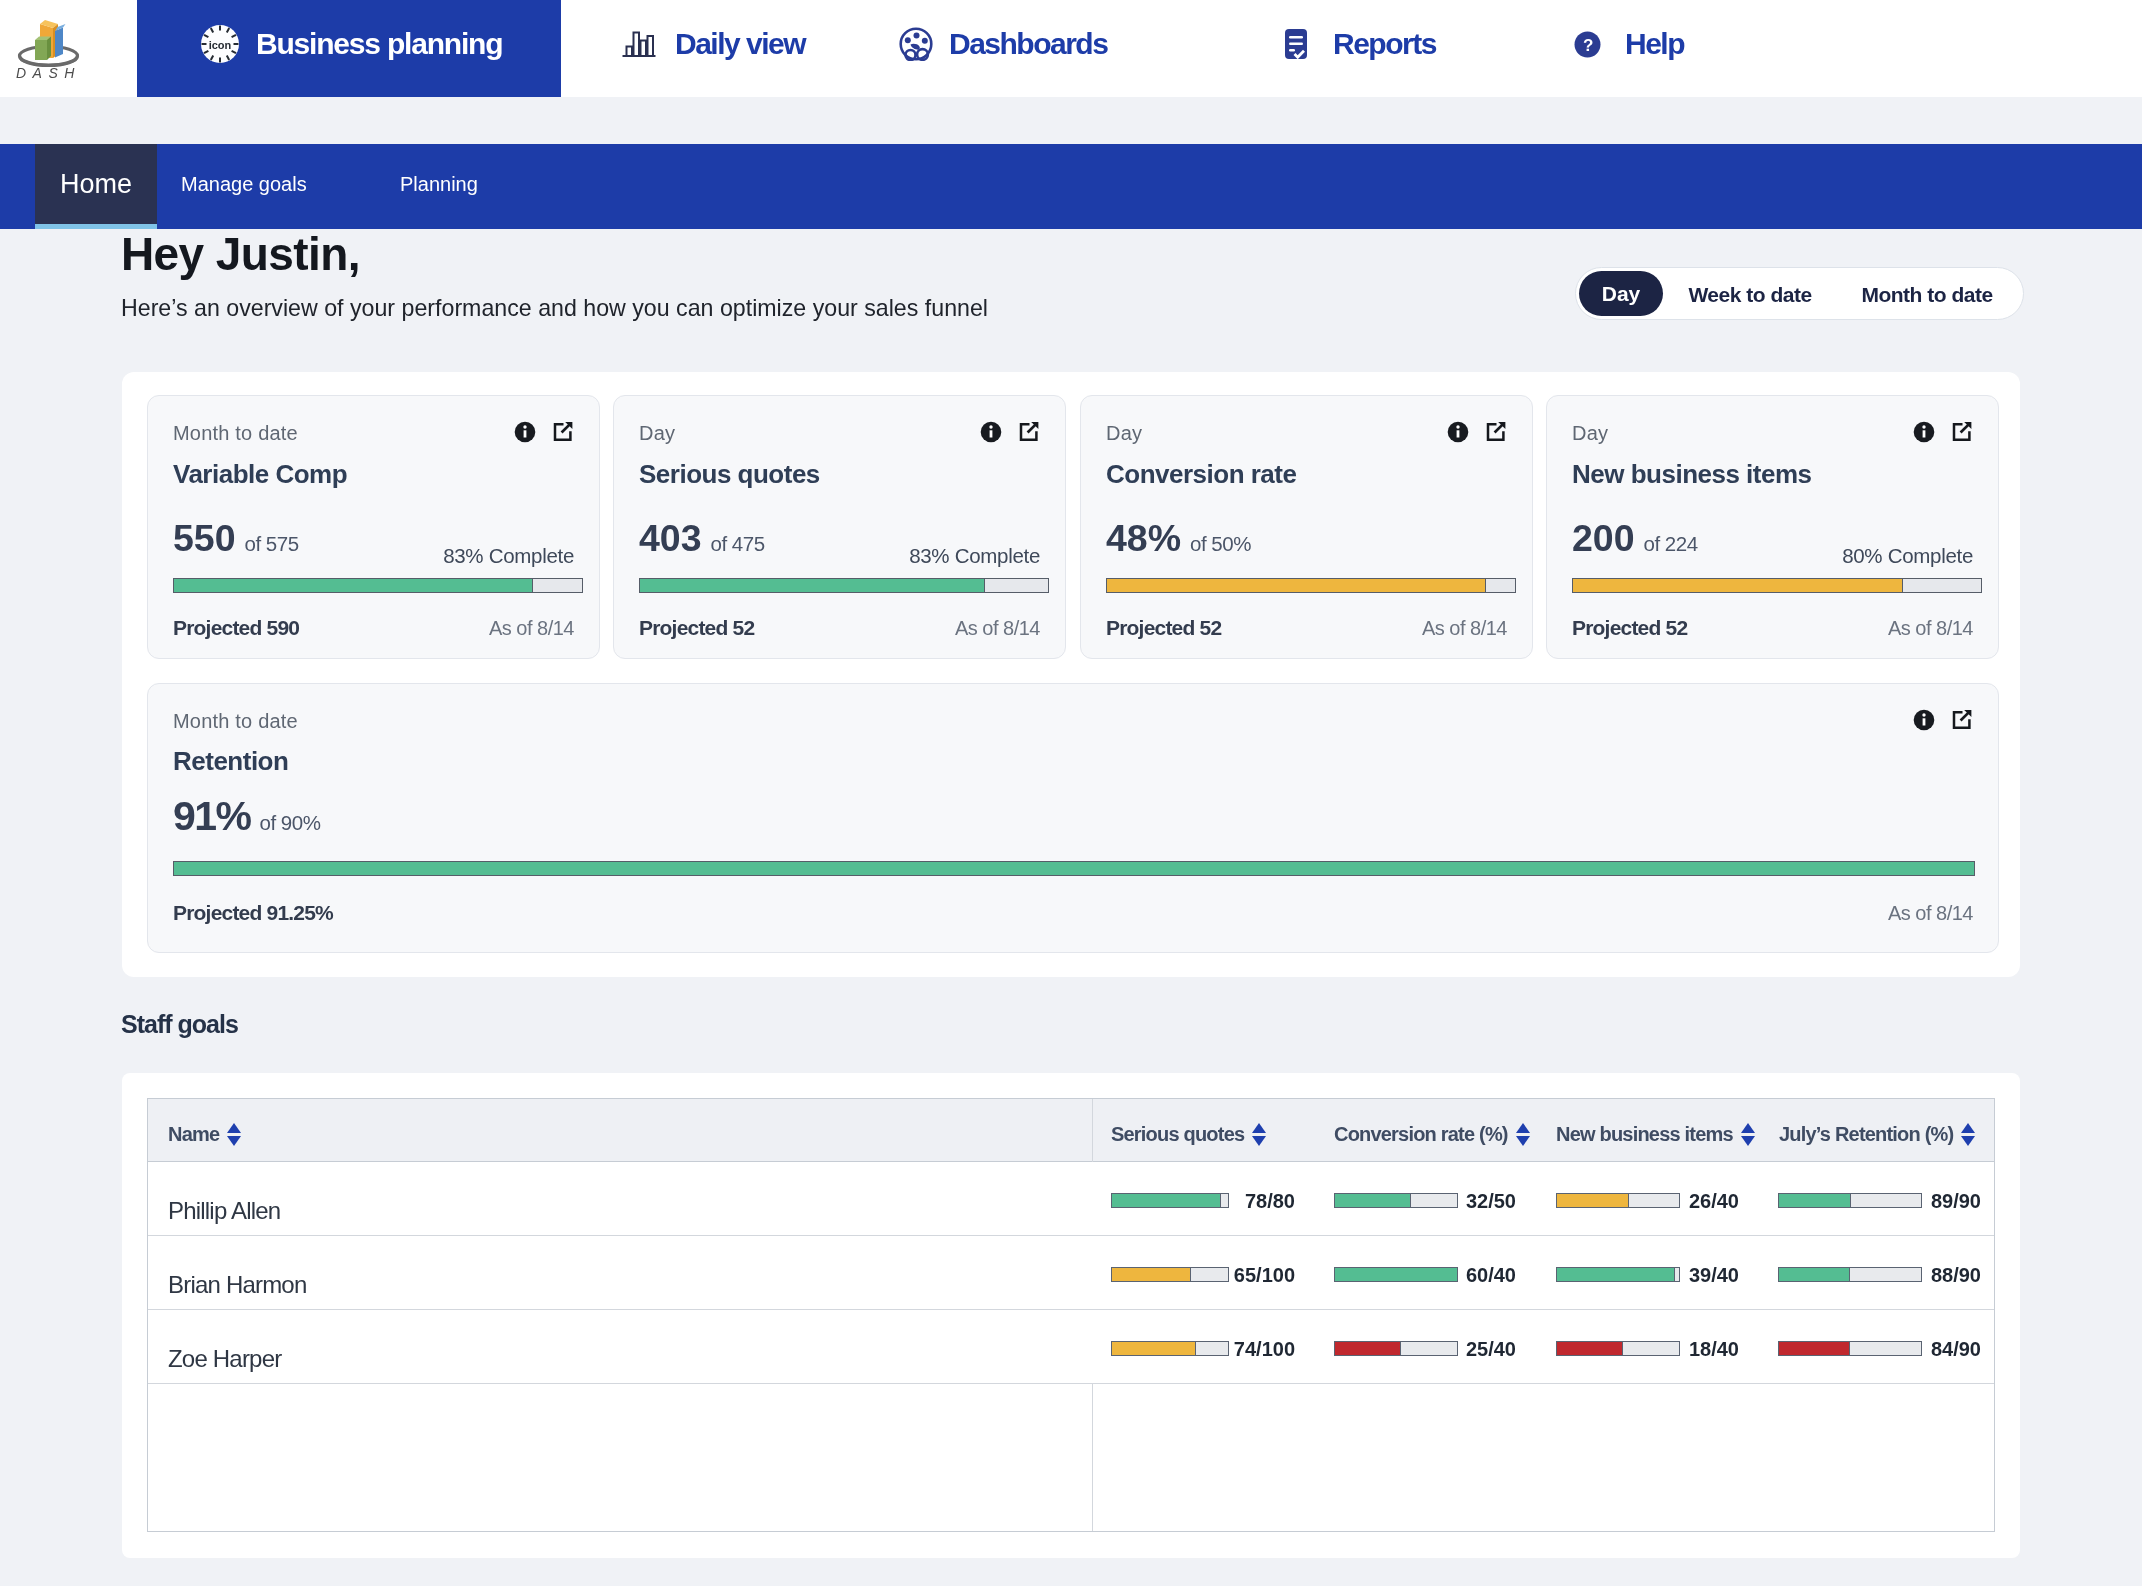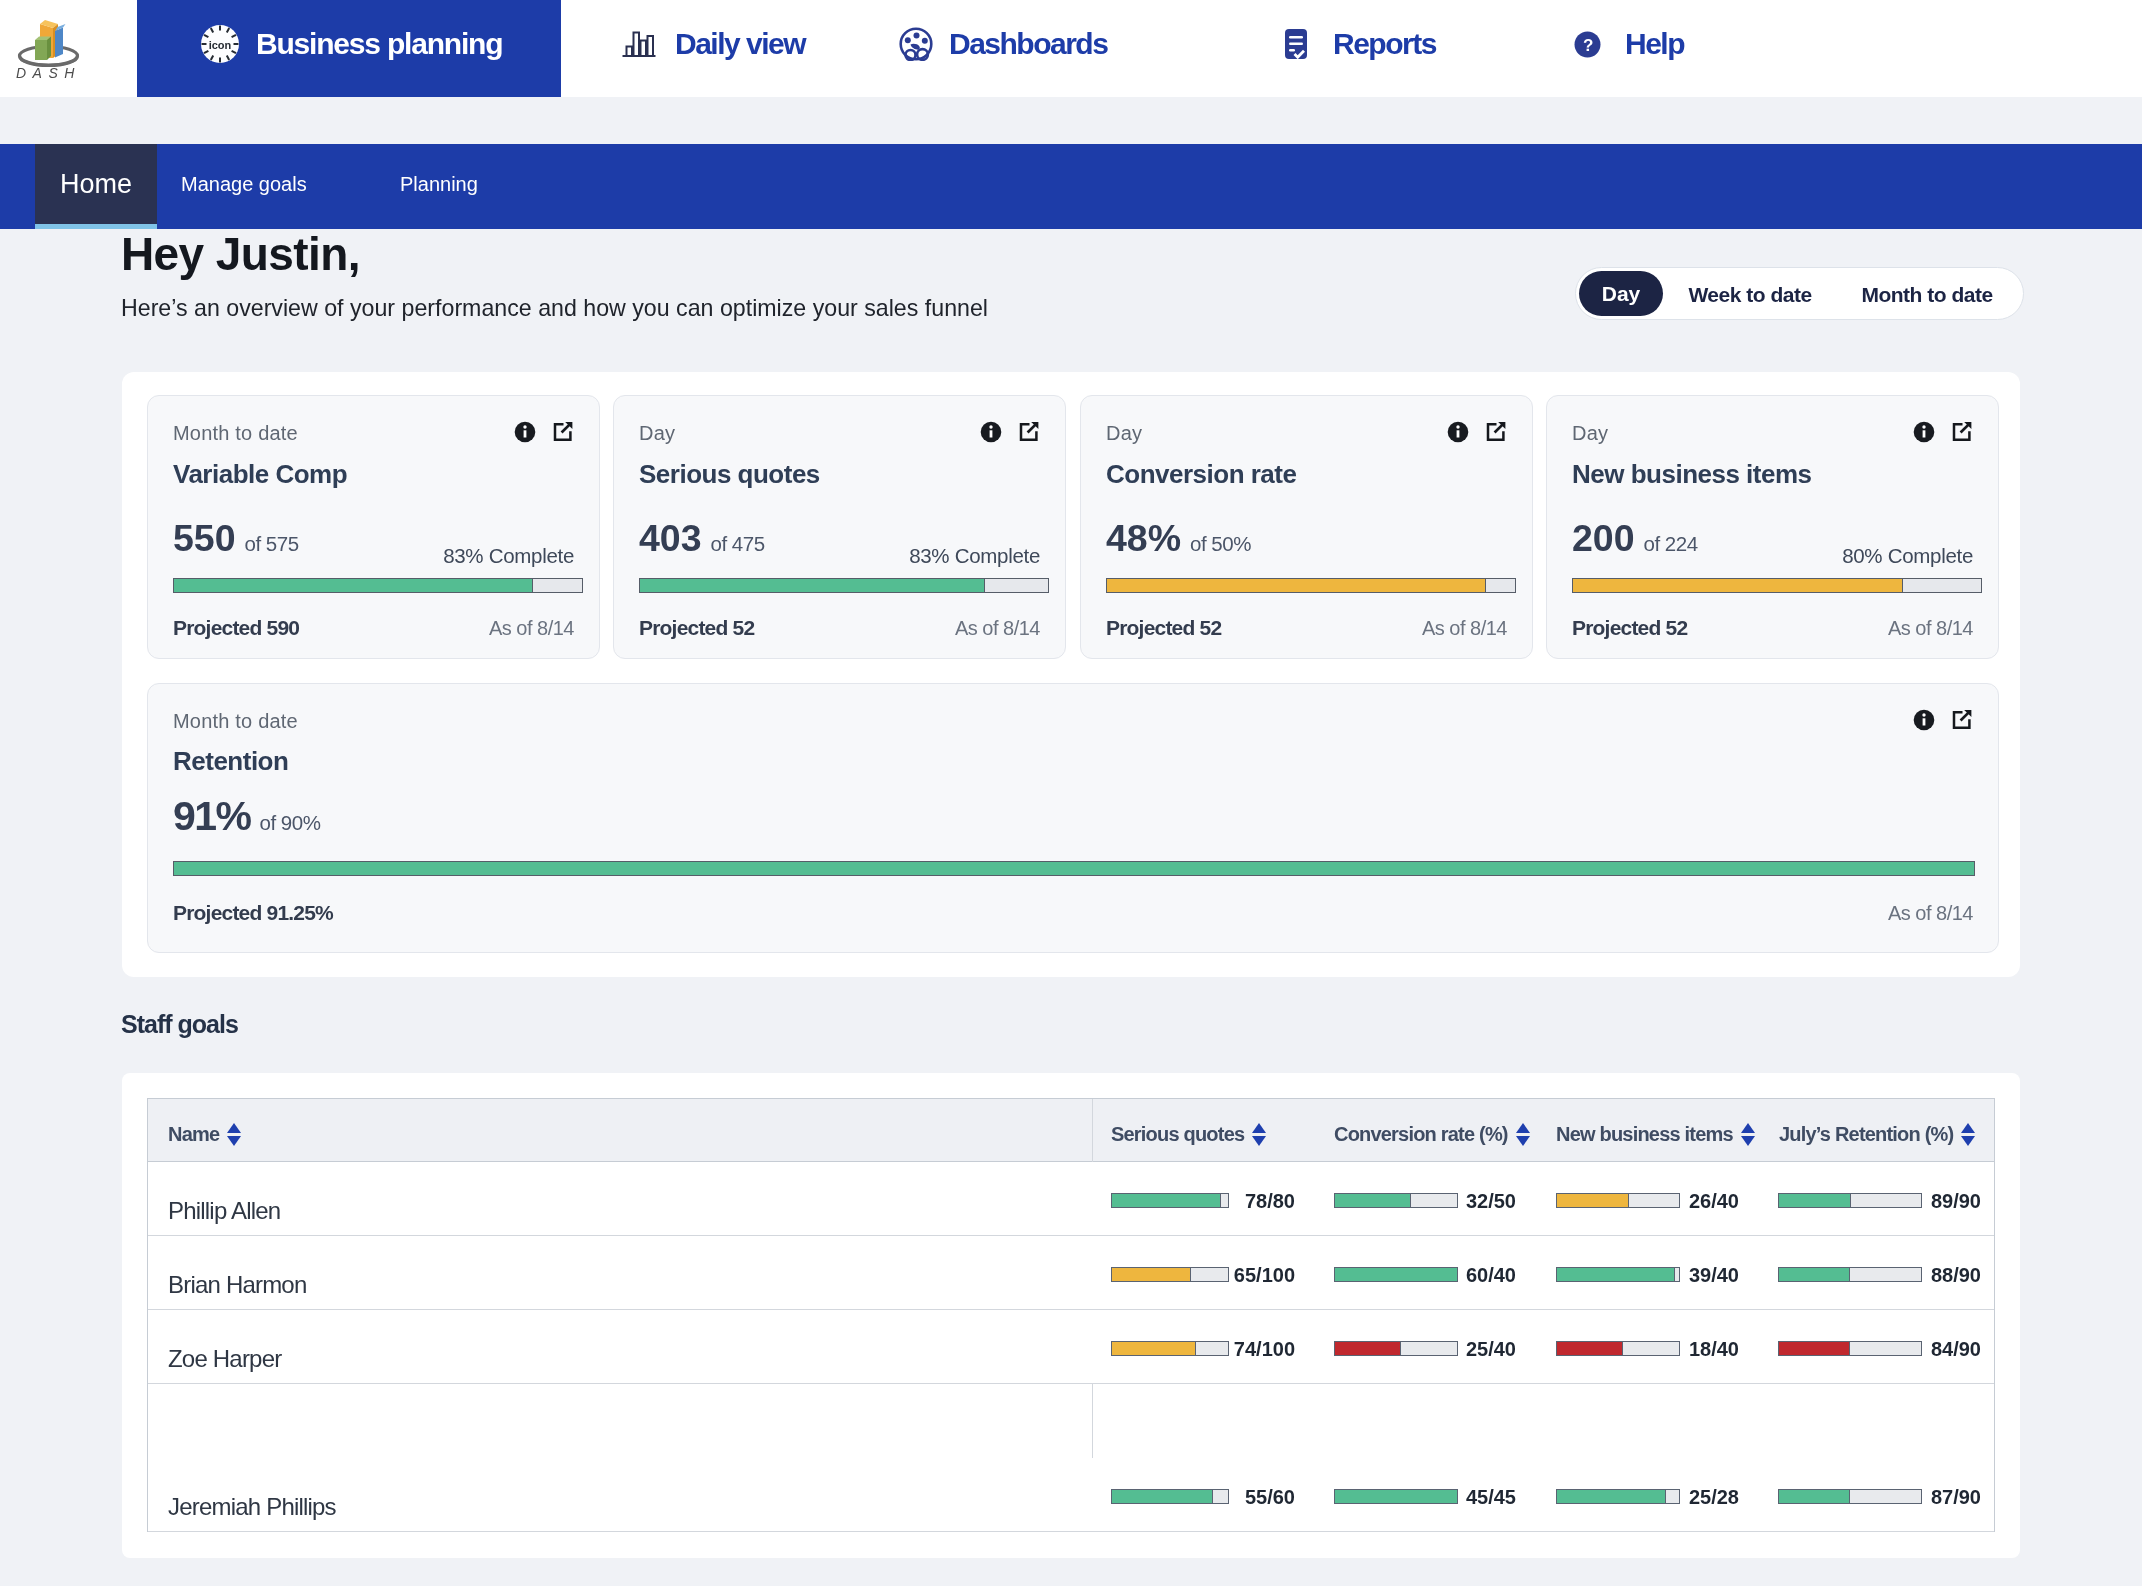--- a/index.html
+++ b/index.html
@@ -355,33 +355,14 @@
   <div class="mval" style="right:478px;">25/40</div>
   <div class="mbar" style="left:1408px; width:124px;">
           <div class="mfill r" style="width:54%;"></div>
         </div>
   <div class="mval" style="right:255px;">18/40</div>
   <div class="mbar" style="left:1630px; width:144px;">
           <div class="mfill r" style="width:50%;"></div>
         </div>
   <div class="mval" style="right:13px;">84/90</div>
 </div>
-    <div class="trow" style="top:359px;">
-  <div class="tname">Jeremiah Phillips</div>
-  <div class="mbar" style="left:963px; width:118px;">
-          <div class="mfill g" style="width:87%;"></div>
-        </div>
-  <div class="mval" style="right:699px;">55/60</div>
-  <div class="mbar" style="left:1186px; width:124px;">
-          <div class="mfill g" style="width:100%; border-right:none;"></div>
-        </div>
-  <div class="mval" style="right:478px;">45/45</div>
-  <div class="mbar" style="left:1408px; width:124px;">
-          <div class="mfill g" style="width:89%;"></div>
-        </div>
-  <div class="mval" style="right:255px;">25/28</div>
-  <div class="mbar" style="left:1630px; width:144px;">
-          <div class="mfill g" style="width:50%;"></div>
-        </div>
-  <div class="mval" style="right:13px;">87/90</div>
-</div>
   </div>
 </div>
 
 </body></html>

